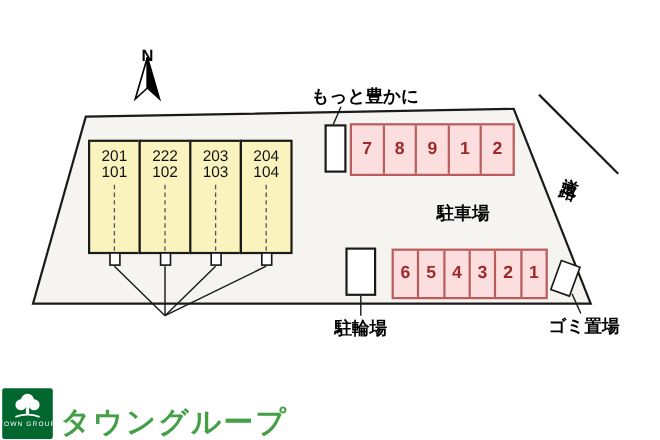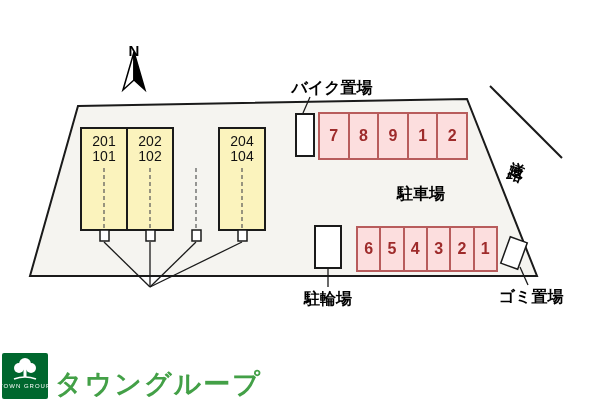--- a/index.html
+++ b/index.html
@@ -32,22 +32,26 @@
   <svg class="layer" width="600" height="400" viewBox="0 0 600 400">
     <polygon points="78,106 467,99 537,276 30,276" fill="#f5f4f0" stroke="#1a1a1a" stroke-width="2"></polygon>
     <line x1="490" y1="86" x2="562" y2="158" stroke="#1a1a1a" stroke-width="2"></line>
   </svg>
 
   <div class="unit" style="left:80px">
     <div>201</div>
     <div>101</div>
   </div>
   <div class="unit" style="left:126px">
-    <div>202</div>
+    <div>222</div>
     <div>102</div>
+  </div>
+  <div class="unit" style="left:172px">
+    <div>203</div>
+    <div>103</div>
   </div>
   <div class="unit" style="left:218px">
     <div>204</div>
     <div>104</div>
   </div>
 
   <div class="prow" style="left:318px;top:112px;width:150px;height:48px">
     <div class="pcell">7</div>
     <div class="pcell">8</div>
     <div class="pcell">9</div>
@@ -90,21 +94,21 @@
     <g fill="#ffffff" stroke="#1a1a1a" stroke-width="1.5">
       <rect x="100" y="230" width="9" height="11"></rect>
       <rect x="146" y="230" width="9" height="11"></rect>
       <rect x="192" y="230" width="9" height="11"></rect>
       <rect x="238" y="230" width="9" height="11"></rect>
       <rect x="505" y="239" width="18" height="28" transform="rotate(20 514 253)"></rect>
     </g>
   </svg>
 
   <div class="compass-n">N</div>
-  <div class="dlabel" style="left:332px;top:78px">バイク置場</div>
+  <div class="dlabel" style="left:332px;top:78px">もっと豊かに</div>
   <div class="dlabel" style="left:421px;top:184px">駐車場</div>
   <div class="dlabel" style="left:328px;top:289px">駐輪場</div>
   <div class="dlabel" style="left:531px;top:287px">ゴミ置場</div>
   <div class="road-label">道路</div>
 
   <div class="logo-box">
     <svg width="30" height="26" viewBox="0 0 30 26">
       <circle cx="15" cy="8" r="6" fill="#fff"></circle>
       <circle cx="9" cy="12" r="5" fill="#fff"></circle>
       <circle cx="21" cy="12" r="5" fill="#fff"></circle>

